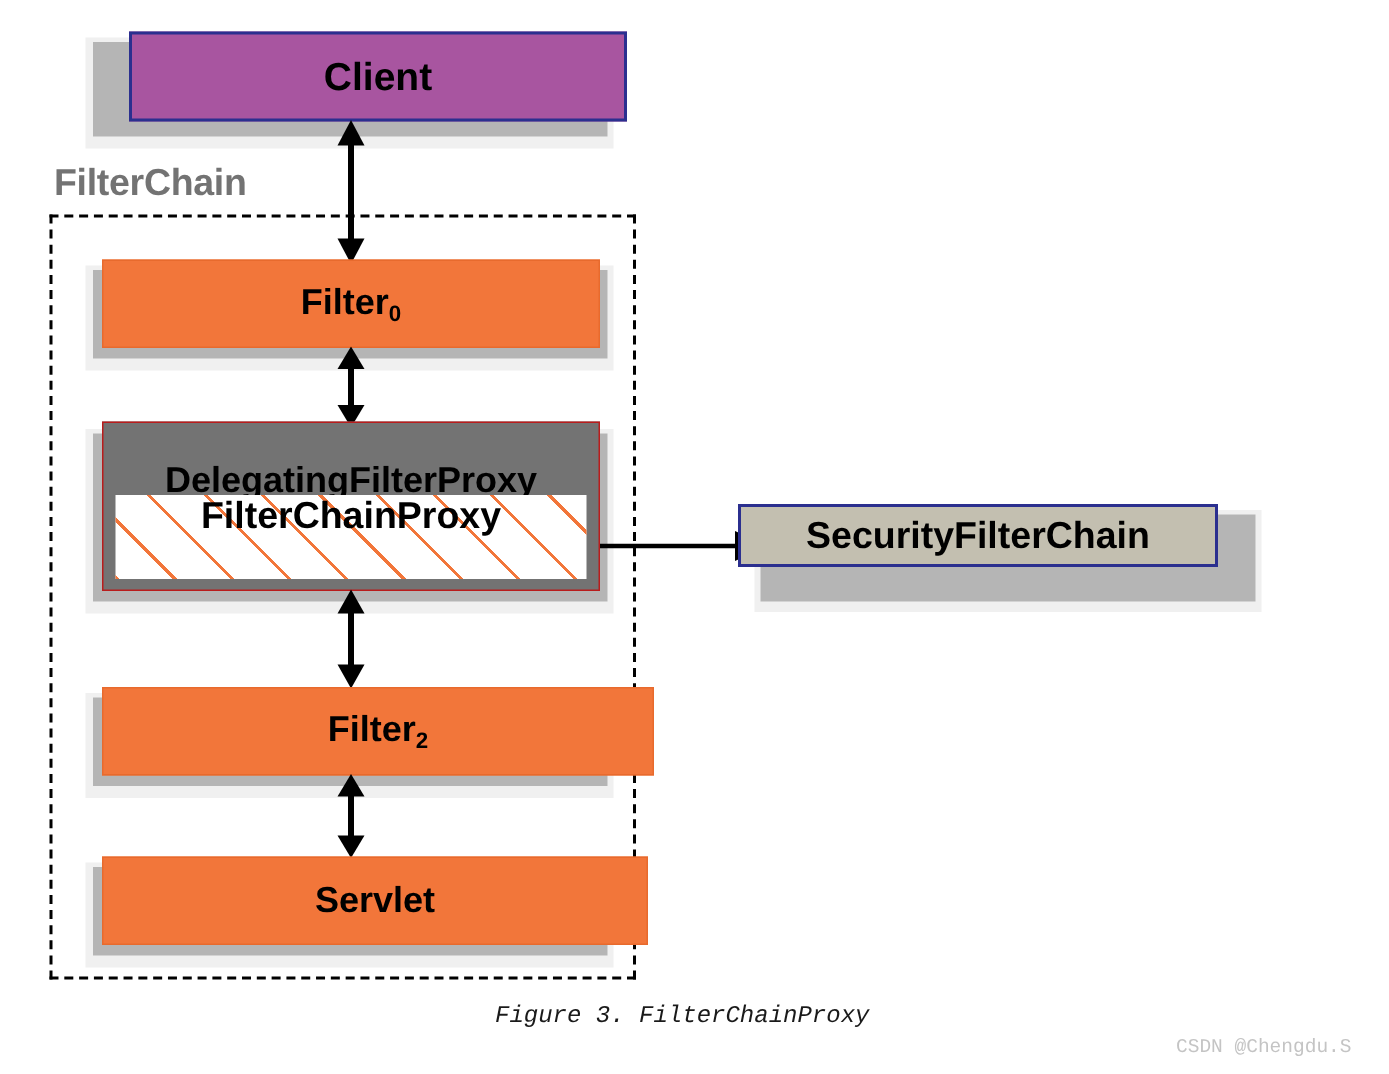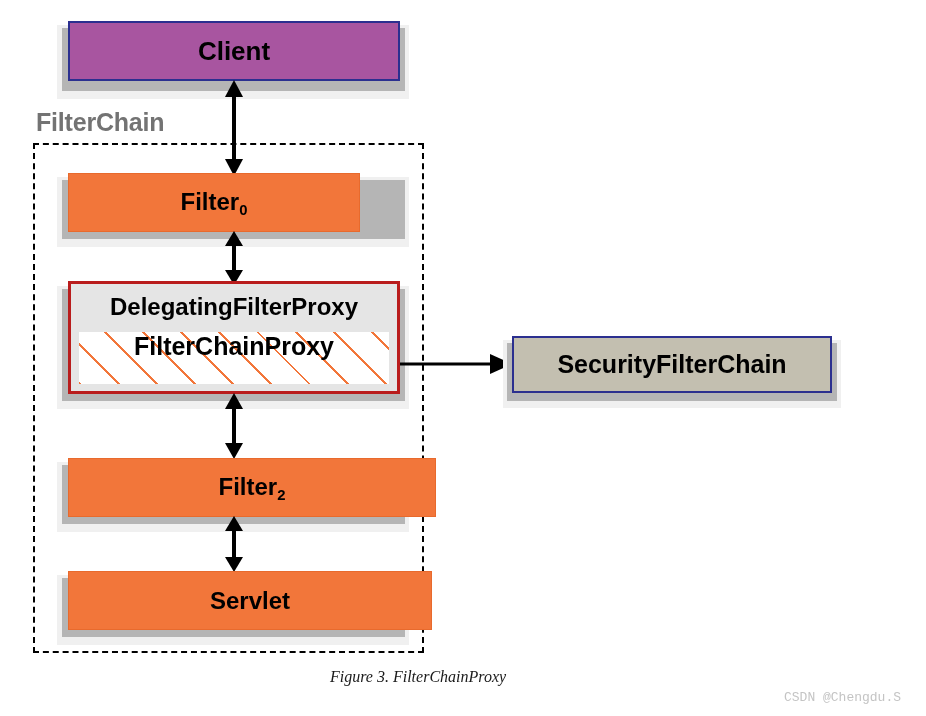--- a/index.html
+++ b/index.html
@@ -76,24 +76,24 @@
   }
 
   .node.gray {
     background: #c3bfb0;
     border: 2px solid #2b2f8f;
     font-size: 25px;
   }
 
   
   .node.delegating {
-    background: #e5e5e5;
-    border: 3px solid #b91c1c;
+    background: #737373;
+    border: 1px solid #b91c1c;
     display: block;
-    padding: 0;
+    padding: 16px;
   }
   .delegating-title {
     height: 46px;
     line-height: 46px;
     text-align: center;
     font-size: 24px;
     font-weight: bold;
     color: #000;
   }
   .hatched {
@@ -129,21 +129,21 @@
   .arrow-v, .arrow-h {
     position: absolute;
     pointer-events: none;
   }
 
   
   #figure-caption {
     position: absolute;
     left: 330px;
     top: 668px;
-    font-family: Liberation Serif, serif;
+    font-family: Liberation Mono, monospace;
     font-style: italic;
     font-size: 16px;
     color: #1a1a1a;
     white-space: nowrap;
   }
   #watermark {
     position: absolute;
     left: 784px;
     top: 690px;
     font-family: Liberation Mono, monospace;
@@ -152,36 +152,36 @@
     white-space: nowrap;
   }
 </style>
 </head>
 <body>
 
 <div class="stage">
 
   <div class="shadow-outer" style="left:57px; top:25px; width:352px; height:74px;"></div>
   <div class="shadow-inner" style="left:62px; top:28px; width:343px; height:63px;"></div>
-  <div class="node client" style="left:68px; top:21px; width:332px; height:60px;">
+  <div class="node client" style="left:86px; top:21px; width:332px; height:60px;">
     <span>Client</span>
   </div>
 
   <svg class="arrow-v" style="left:222px; top:80px;" width="24" height="96" viewBox="0 0 24 96">
     <line x1="12" y1="10" x2="12" y2="86" stroke="#000" stroke-width="4"></line>
     <polygon points="12,0 3,17 21,17" fill="#000"></polygon>
     <polygon points="12,96 3,79 21,79" fill="#000"></polygon>
   </svg>
 
   <div id="filterchain-label">FilterChain</div>
   <div id="filterchain-group"></div>
 
   <div class="shadow-outer" style="left:57px; top:177px; width:352px; height:70px;"></div>
   <div class="shadow-inner" style="left:62px; top:180px; width:343px; height:59px;"></div>
-  <div class="node orange" style="left:68px; top:173px; width:292px; height:59px;">
+  <div class="node orange" style="left:68px; top:173px; width:332px; height:59px;">
     <span><span>Filter</span><sub>0</sub></span>
   </div>
 
   <svg class="arrow-v" style="left:222px; top:231px;" width="24" height="54" viewBox="0 0 24 54">
     <line x1="12" y1="9" x2="12" y2="45" stroke="#000" stroke-width="4"></line>
     <polygon points="12,0 3,15 21,15" fill="#000"></polygon>
     <polygon points="12,54 3,39 21,39" fill="#000"></polygon>
   </svg>
 
   <div class="shadow-outer" style="left:57px; top:286px; width:352px; height:123px;"></div>
@@ -193,21 +193,21 @@
     </div>
   </div>
 
   <svg class="arrow-h" style="left:400px; top:353px;" width="112" height="22" viewBox="0 0 112 22">
     <line x1="0" y1="11" x2="96" y2="11" stroke="#000" stroke-width="3"></line>
     <polygon points="112,11 90,1 90,21" fill="#000"></polygon>
   </svg>
 
   <div class="shadow-outer" style="left:503px; top:340px; width:338px; height:68px;"></div>
   <div class="shadow-inner" style="left:507px; top:343px; width:330px; height:58px;"></div>
-  <div class="node gray" style="left:512px; top:336px; width:320px; height:57px;">
+  <div class="node gray" style="left:492px; top:336px; width:320px; height:42px;">
     <span>SecurityFilterChain</span>
   </div>
 
   <svg class="arrow-v" style="left:222px; top:393px;" width="24" height="66" viewBox="0 0 24 66">
     <line x1="12" y1="10" x2="12" y2="56" stroke="#000" stroke-width="4"></line>
     <polygon points="12,0 3,16 21,16" fill="#000"></polygon>
     <polygon points="12,66 3,50 21,50" fill="#000"></polygon>
   </svg>
 
   <div class="shadow-outer" style="left:57px; top:462px; width:352px; height:70px;"></div>

